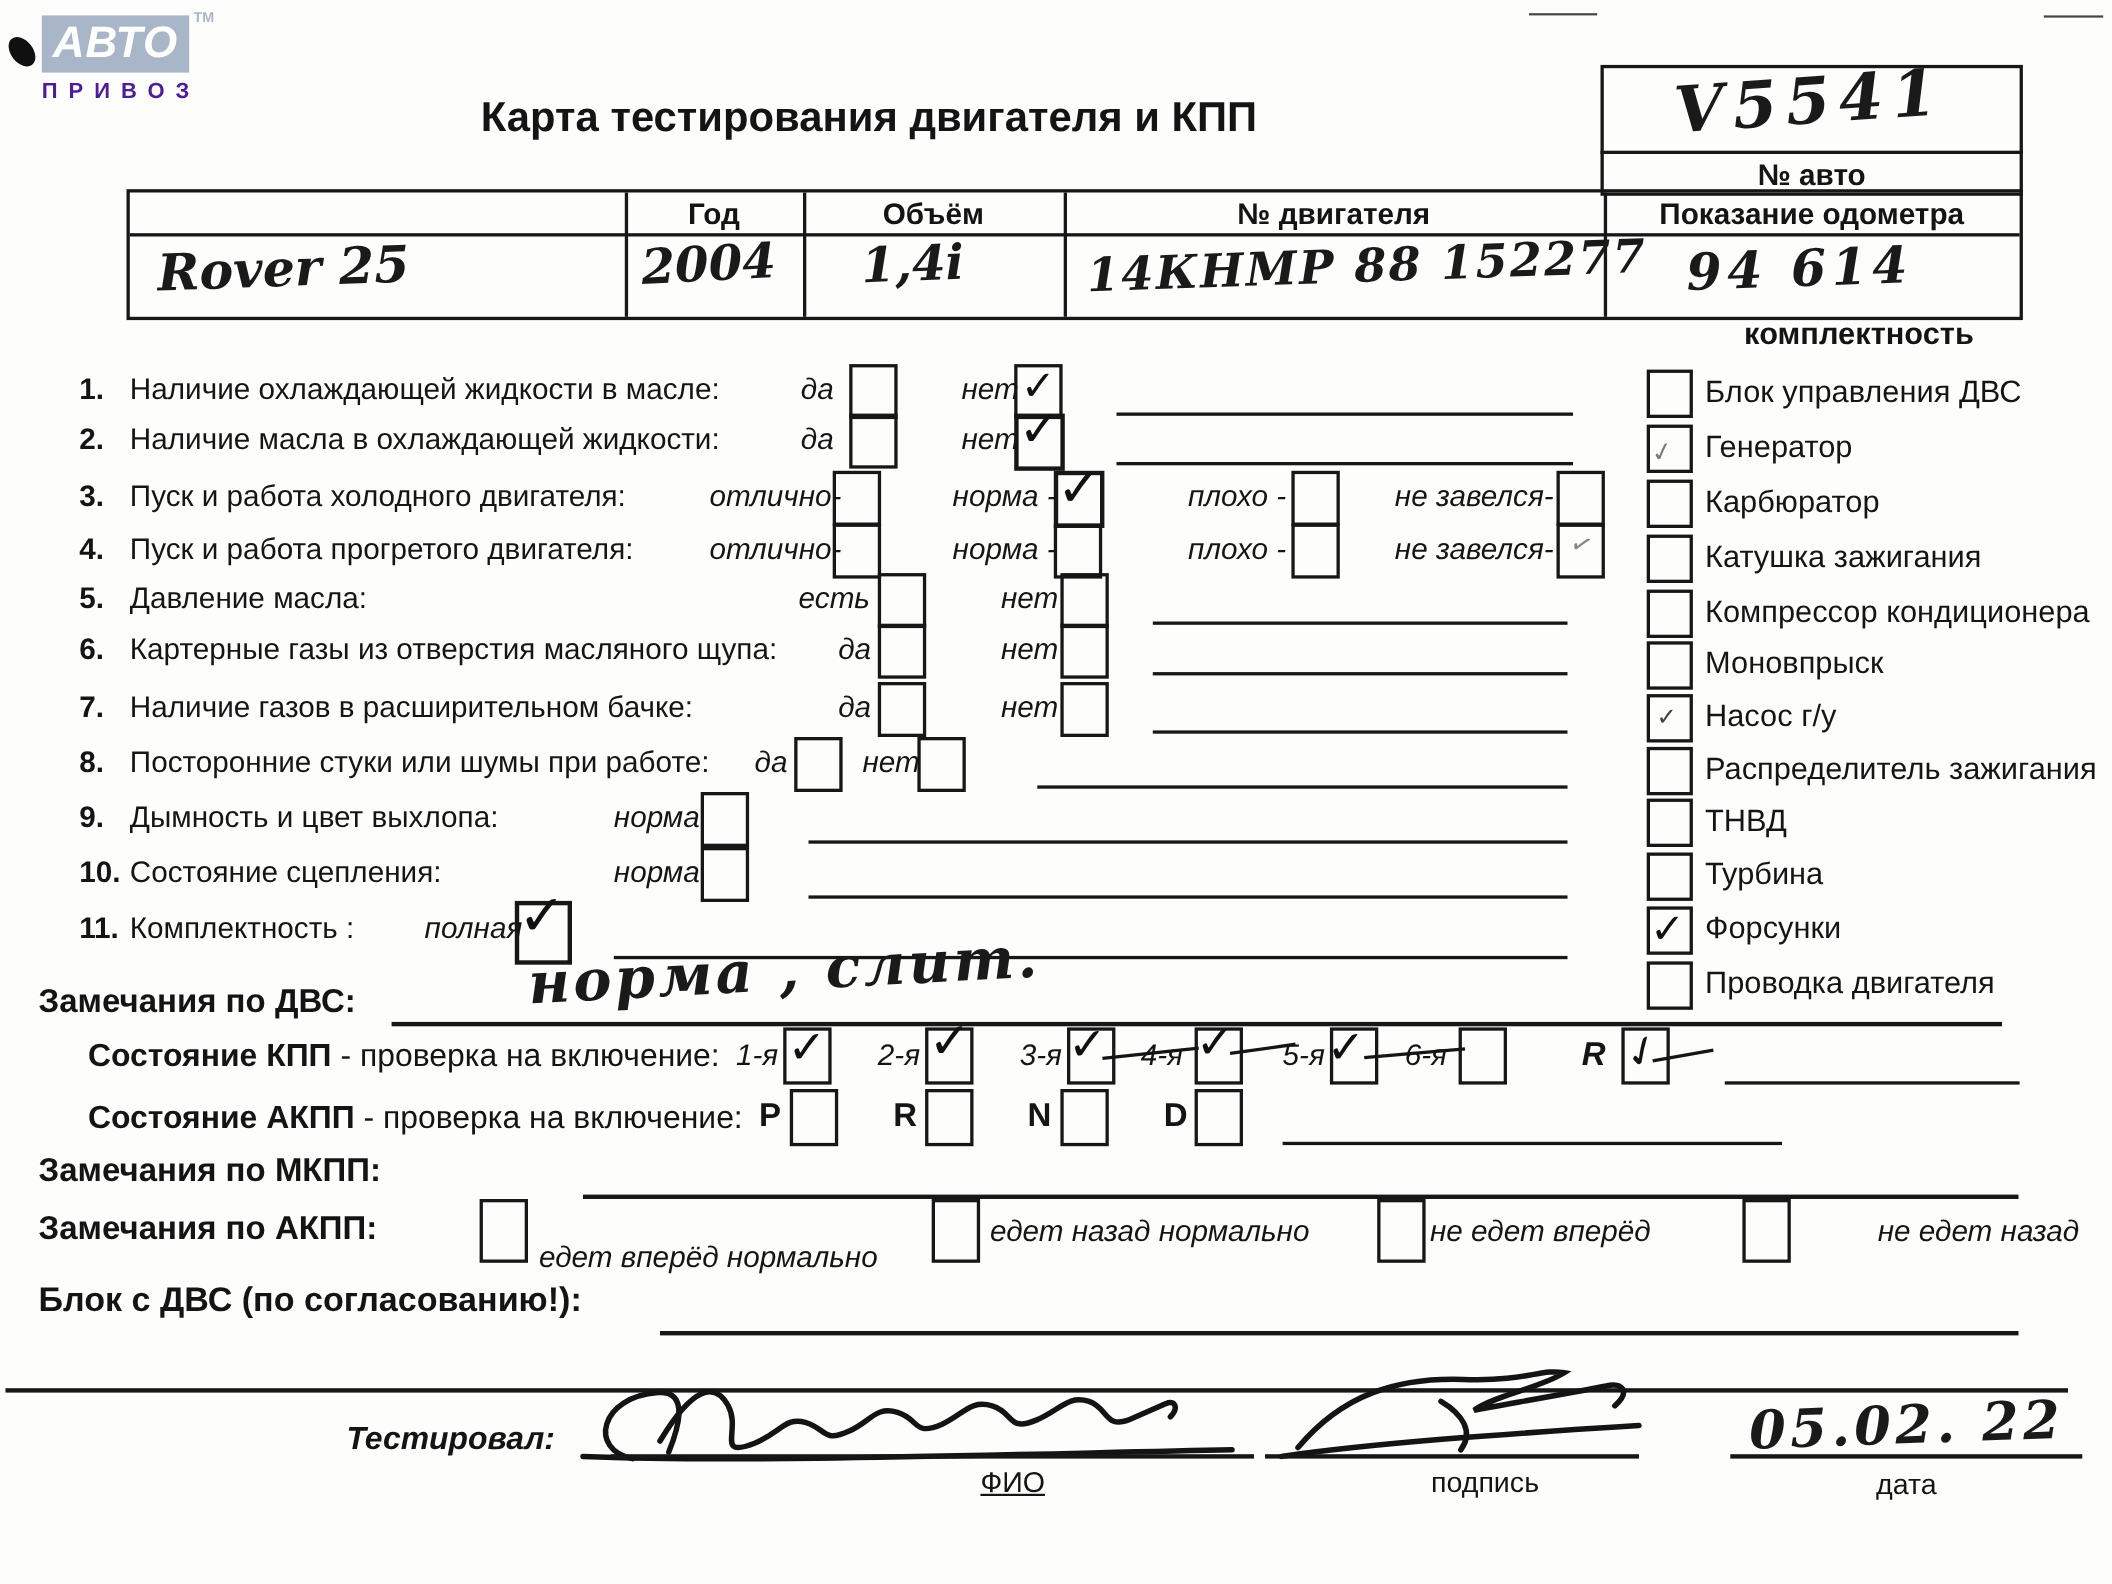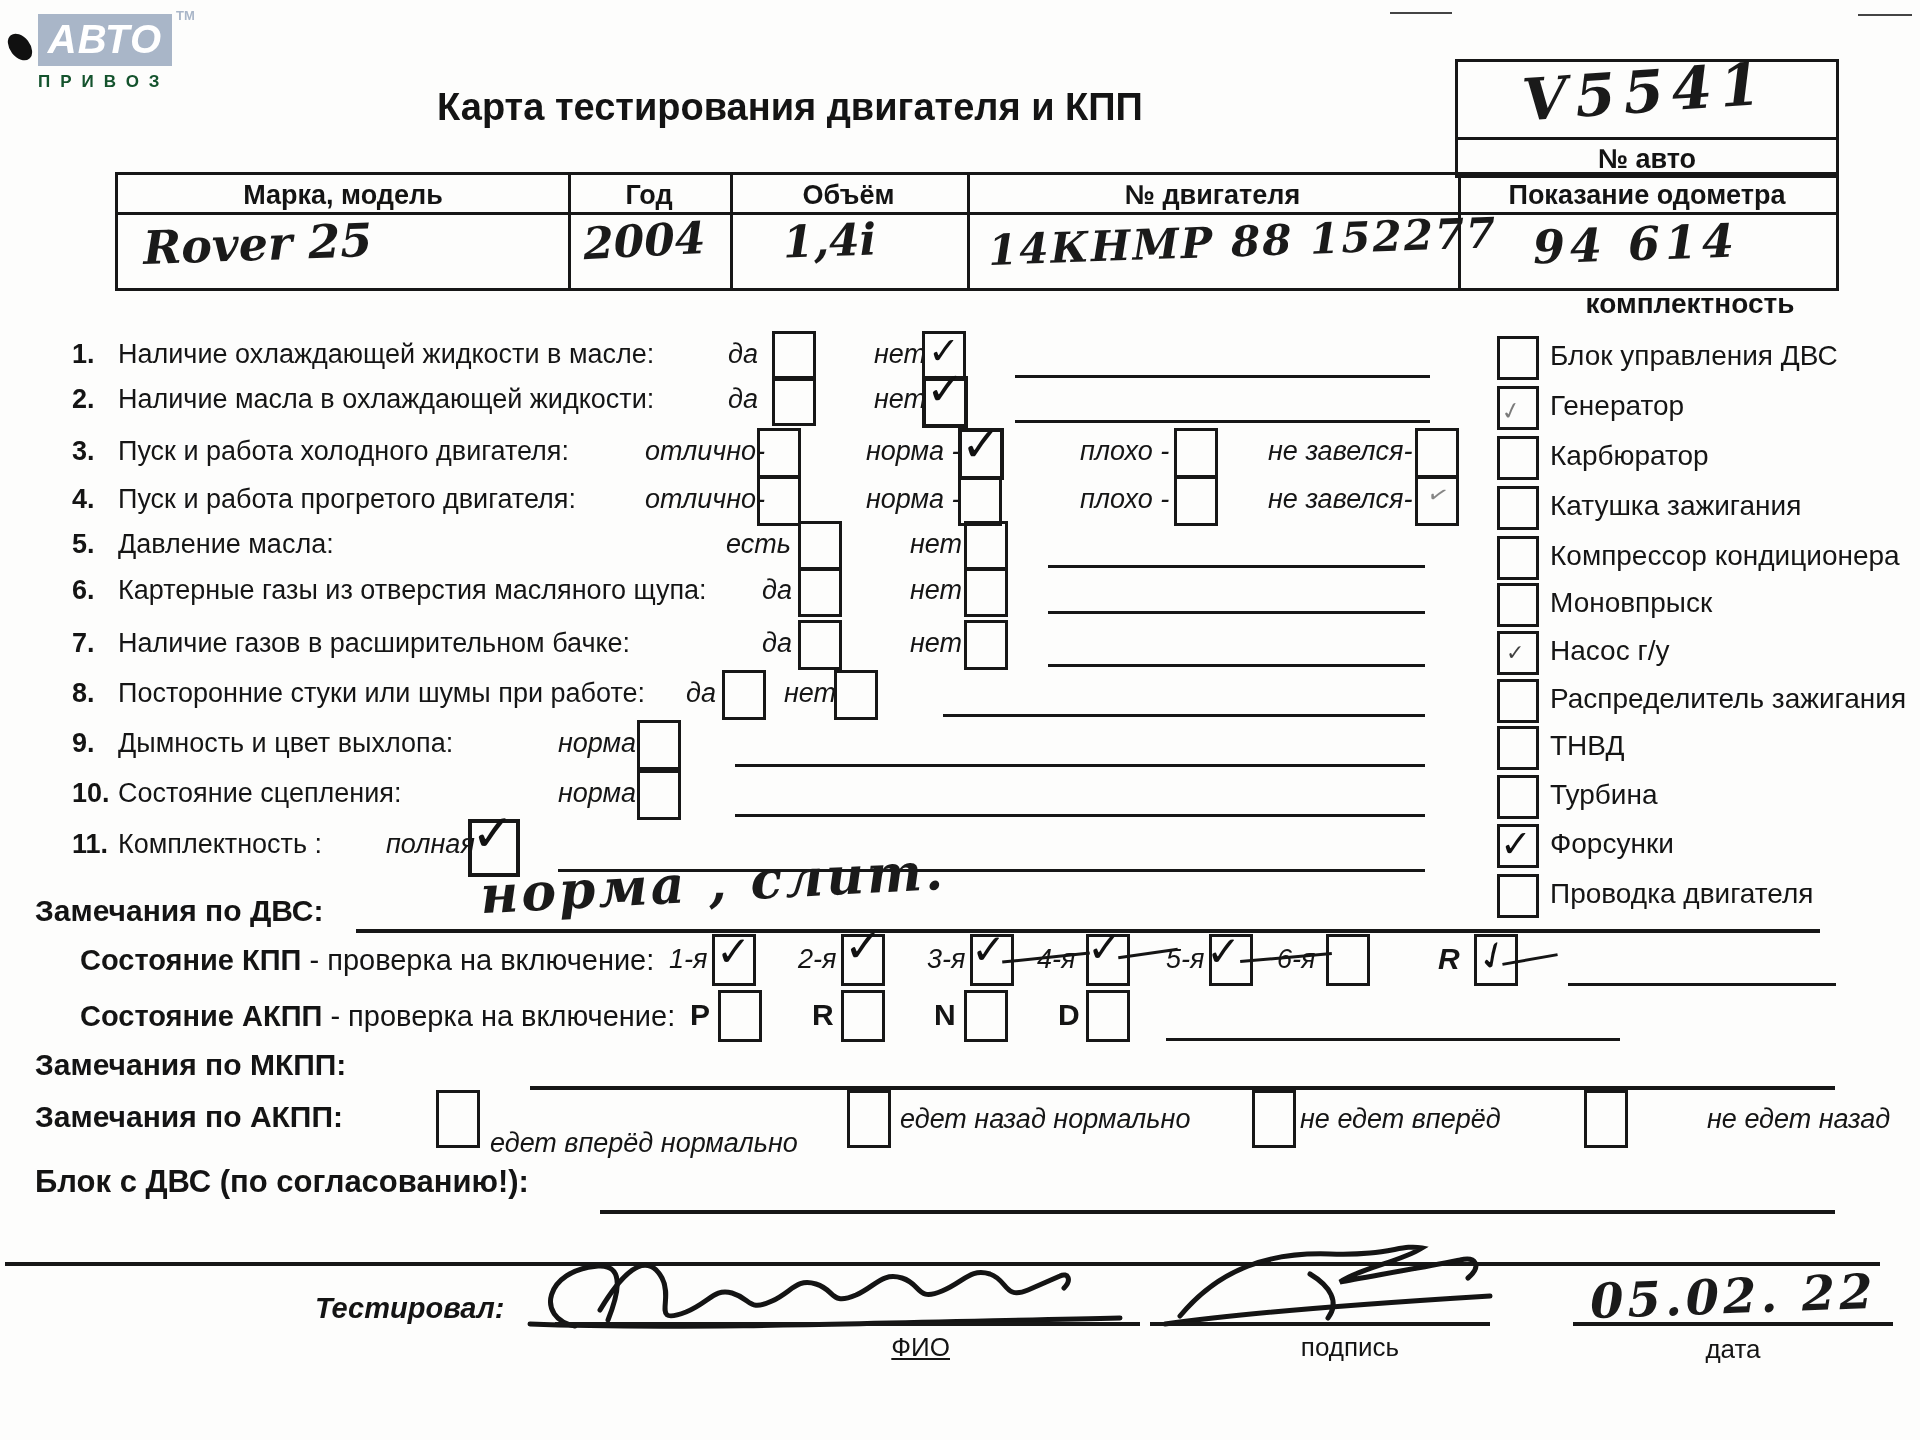--- a/index.html
+++ b/index.html
@@ -14,22 +14,22 @@
   .num{position:absolute;font-weight:bold;font-size:27px;width:44px;text-align:left;}
   .cb{position:absolute;width:38px;height:44px;border:3px solid #171717;background:transparent;}
   .cb .tick{position:absolute;display:none;font-family:"DejaVu Sans",sans-serif;font-weight:bold;color:#111;line-height:1;}
   .cb.checked .tick{display:block;}
   .tail{position:absolute;border-top:3px solid #151515;}
   .hw{font-family:"DejaVu Serif",serif;font-style:italic;font-weight:bold;color:#1a1a1a;white-space:nowrap;}
   .hdrcell{position:absolute;font-weight:bold;font-size:27px;text-align:center;}
   .seclbl{position:absolute;font-weight:bold;font-size:30px;white-space:nowrap;}
   .logoBlock{position:absolute;left:38px;top:14px;width:134px;height:52px;background:#a9b6c8;
              color:#ffffff;font-weight:bold;font-size:40px;font-style:italic;text-align:center;line-height:50px;letter-spacing:1px;}
-  .logoSub{position:absolute;left:38px;top:72px;width:136px;color:#14532d;font-weight:bold;
-           font-size:17px;letter-spacing:10px;white-space:nowrap;}
+  .logoSub{position:absolute;left:38px;top:72px;width:136px;color:#4c1d95;font-weight:bold;
+           font-size:20px;letter-spacing:10px;white-space:nowrap;}
   .tm{position:absolute;left:176px;top:8px;color:#a9b6c8;font-size:13px;font-weight:bold;}
   .blob{position:absolute;left:10px;top:32px;width:20px;height:30px;background:#101010;border-radius:50%;transform:rotate(-38deg);}
   svg.sig{position:absolute;overflow:visible;}
 </style>
 </head>
 <body>
 
 <div class="page">
 
   <div class="ln thin" style="left:1390px;top:12px;width:62px;"></div>
@@ -49,21 +49,20 @@
     <div class="ln" style="left:-3px;top:75px;width:384px;"></div>
     <div class="abs b" style="left:0;top:82px;width:378px;text-align:center;font-size:27px;">№ авто</div>
   </div>
 
   <div class="abs" style="left:115px;top:172px;width:1718px;height:113px;border:3px solid #171717;">
     <div class="abs" style="left:450px;top:0;width:0;height:113px;border-left:3px solid #171717;"></div>
     <div class="abs" style="left:612px;top:0;width:0;height:113px;border-left:3px solid #171717;"></div>
     <div class="abs" style="left:849px;top:0;width:0;height:113px;border-left:3px solid #171717;"></div>
     <div class="abs" style="left:1340px;top:0;width:0;height:113px;border-left:3px solid #171717;"></div>
     <div class="ln" style="left:0;top:37px;width:1718px;"></div>
-    <div class="hdrcell" style="left:0;top:5px;width:450px;">Марка, модель</div>
     <div class="hdrcell" style="left:450px;top:5px;width:162px;">Год</div>
     <div class="hdrcell" style="left:612px;top:5px;width:237px;">Объём</div>
     <div class="hdrcell" style="left:849px;top:5px;width:491px;">№ двигателя</div>
     <div class="hdrcell" style="left:1340px;top:5px;width:378px;">Показание одометра</div>
     <div class="abs hw" style="left:25px;top:42px;font-size:46px;transform:rotate(-2deg);">Rover 25</div>
     <div class="abs hw" style="left:465px;top:40px;font-size:44px;transform:rotate(-3deg);">2004</div>
     <div class="abs hw" style="left:665px;top:40px;font-size:44px;transform:rotate(-2deg);">1,4i</div>
     <div class="abs hw" style="left:870px;top:42px;font-size:42px;letter-spacing:2px;transform:rotate(-2deg);">14КНМР 88 152277</div>
     <div class="abs hw" style="left:1415px;top:42px;font-size:46px;letter-spacing:5px;transform:rotate(-2deg);">94 614</div>
   </div>

